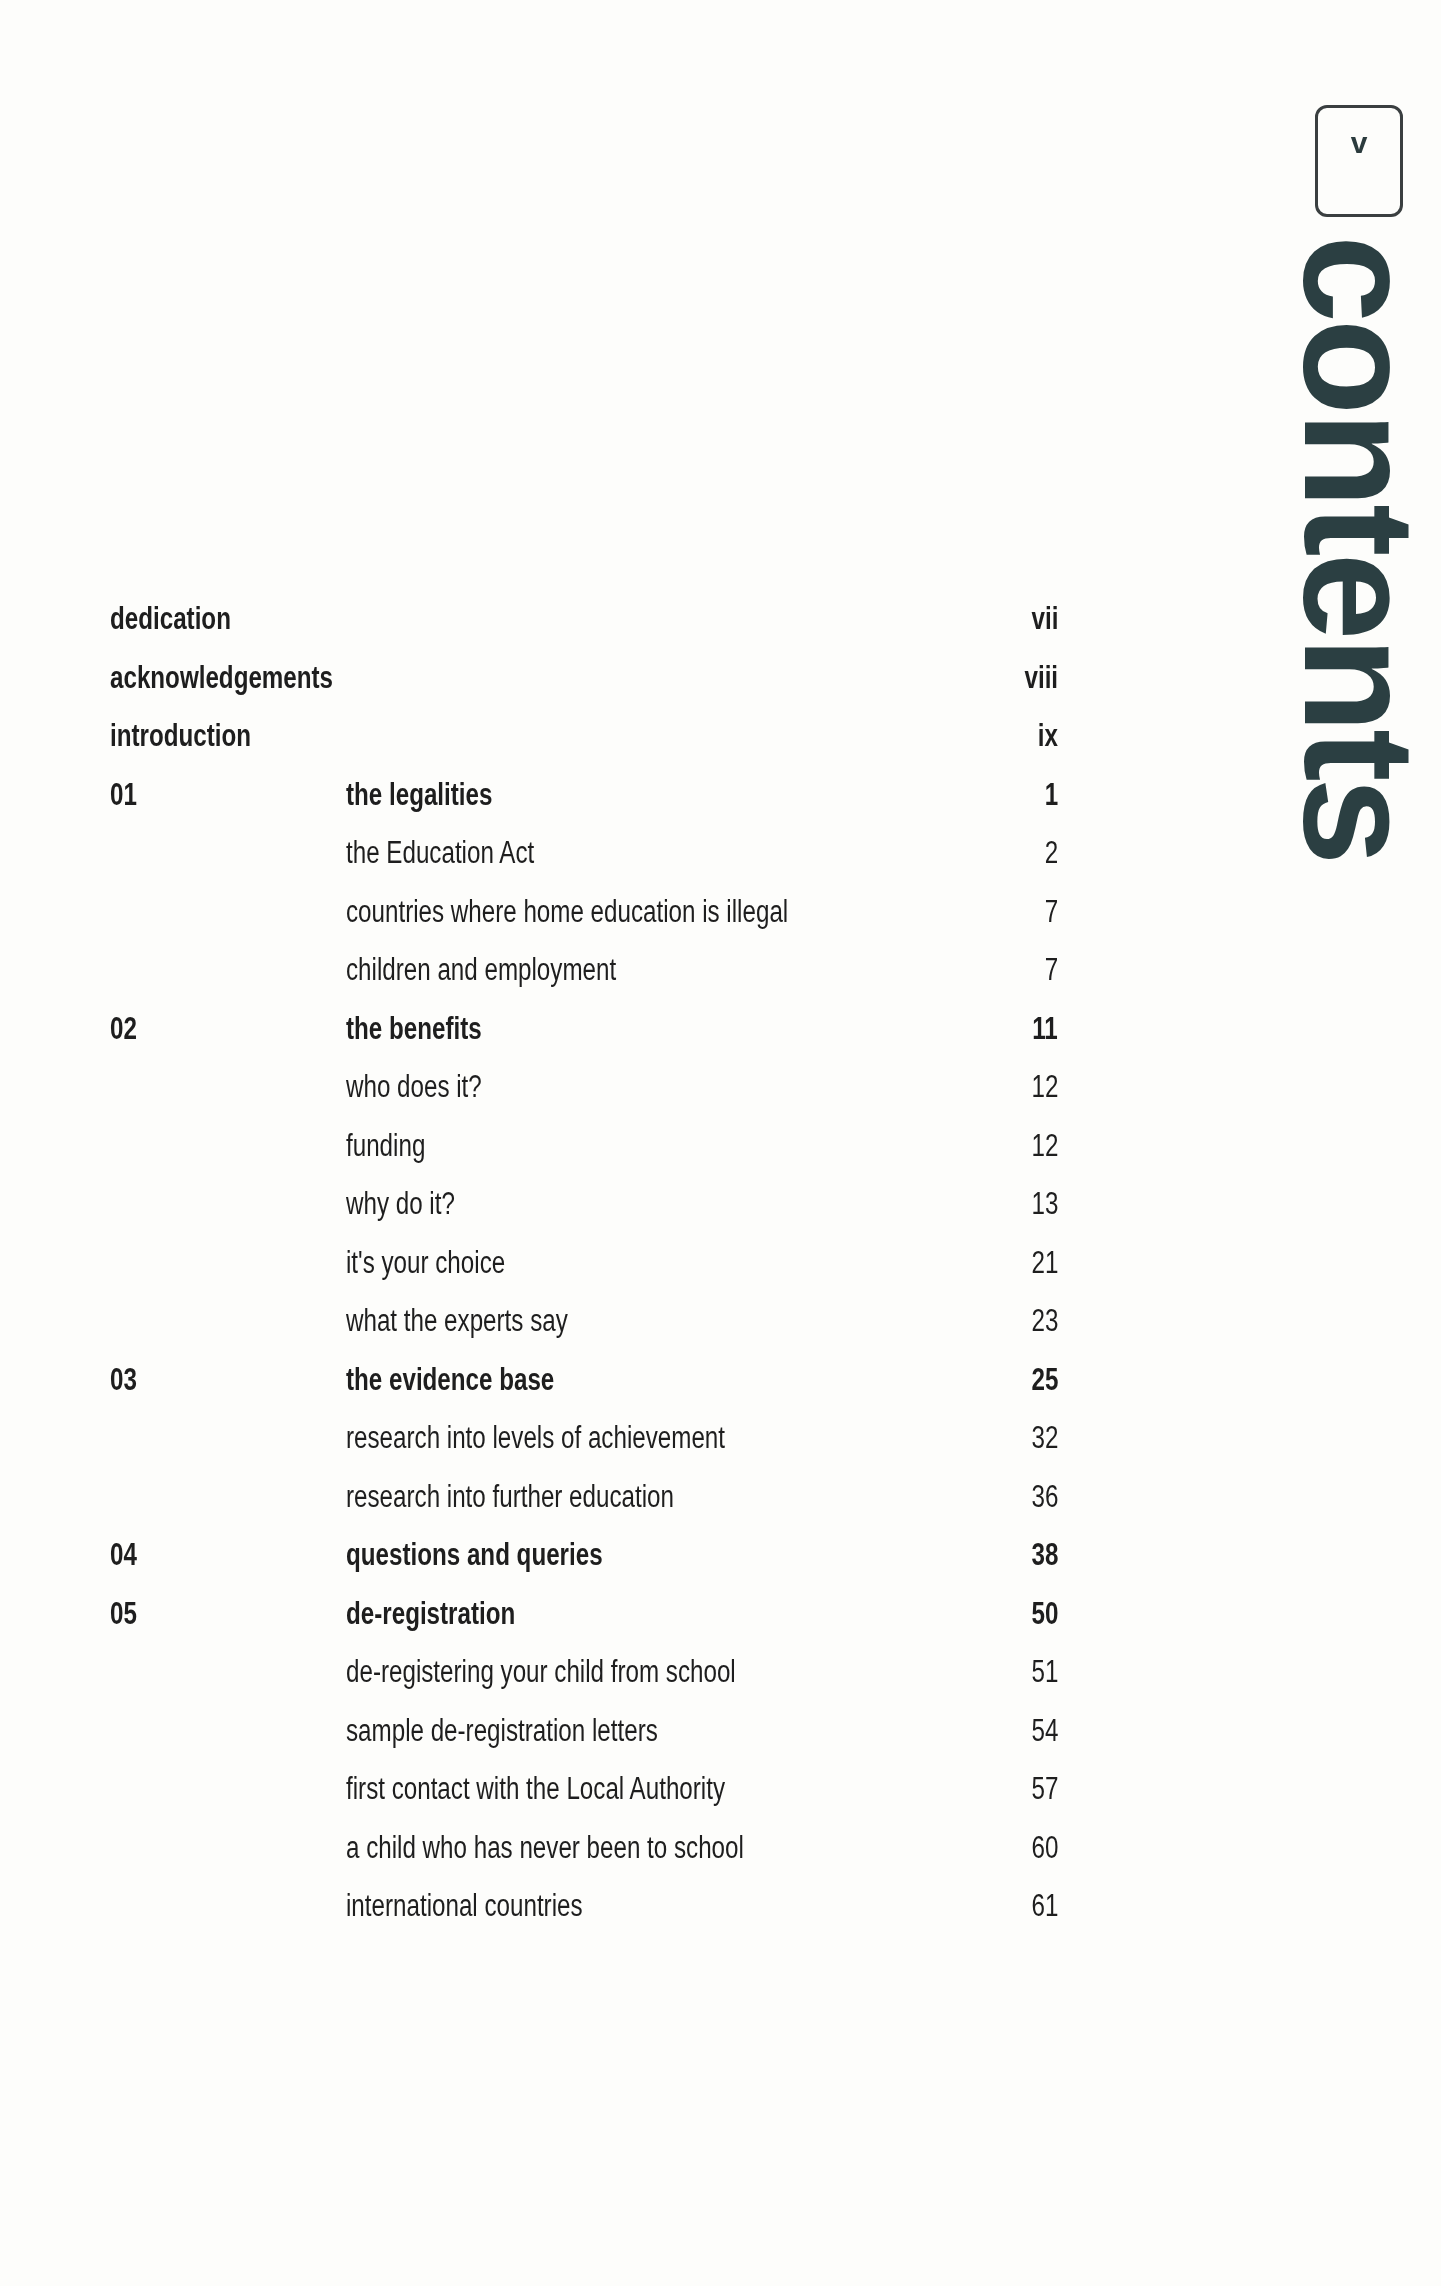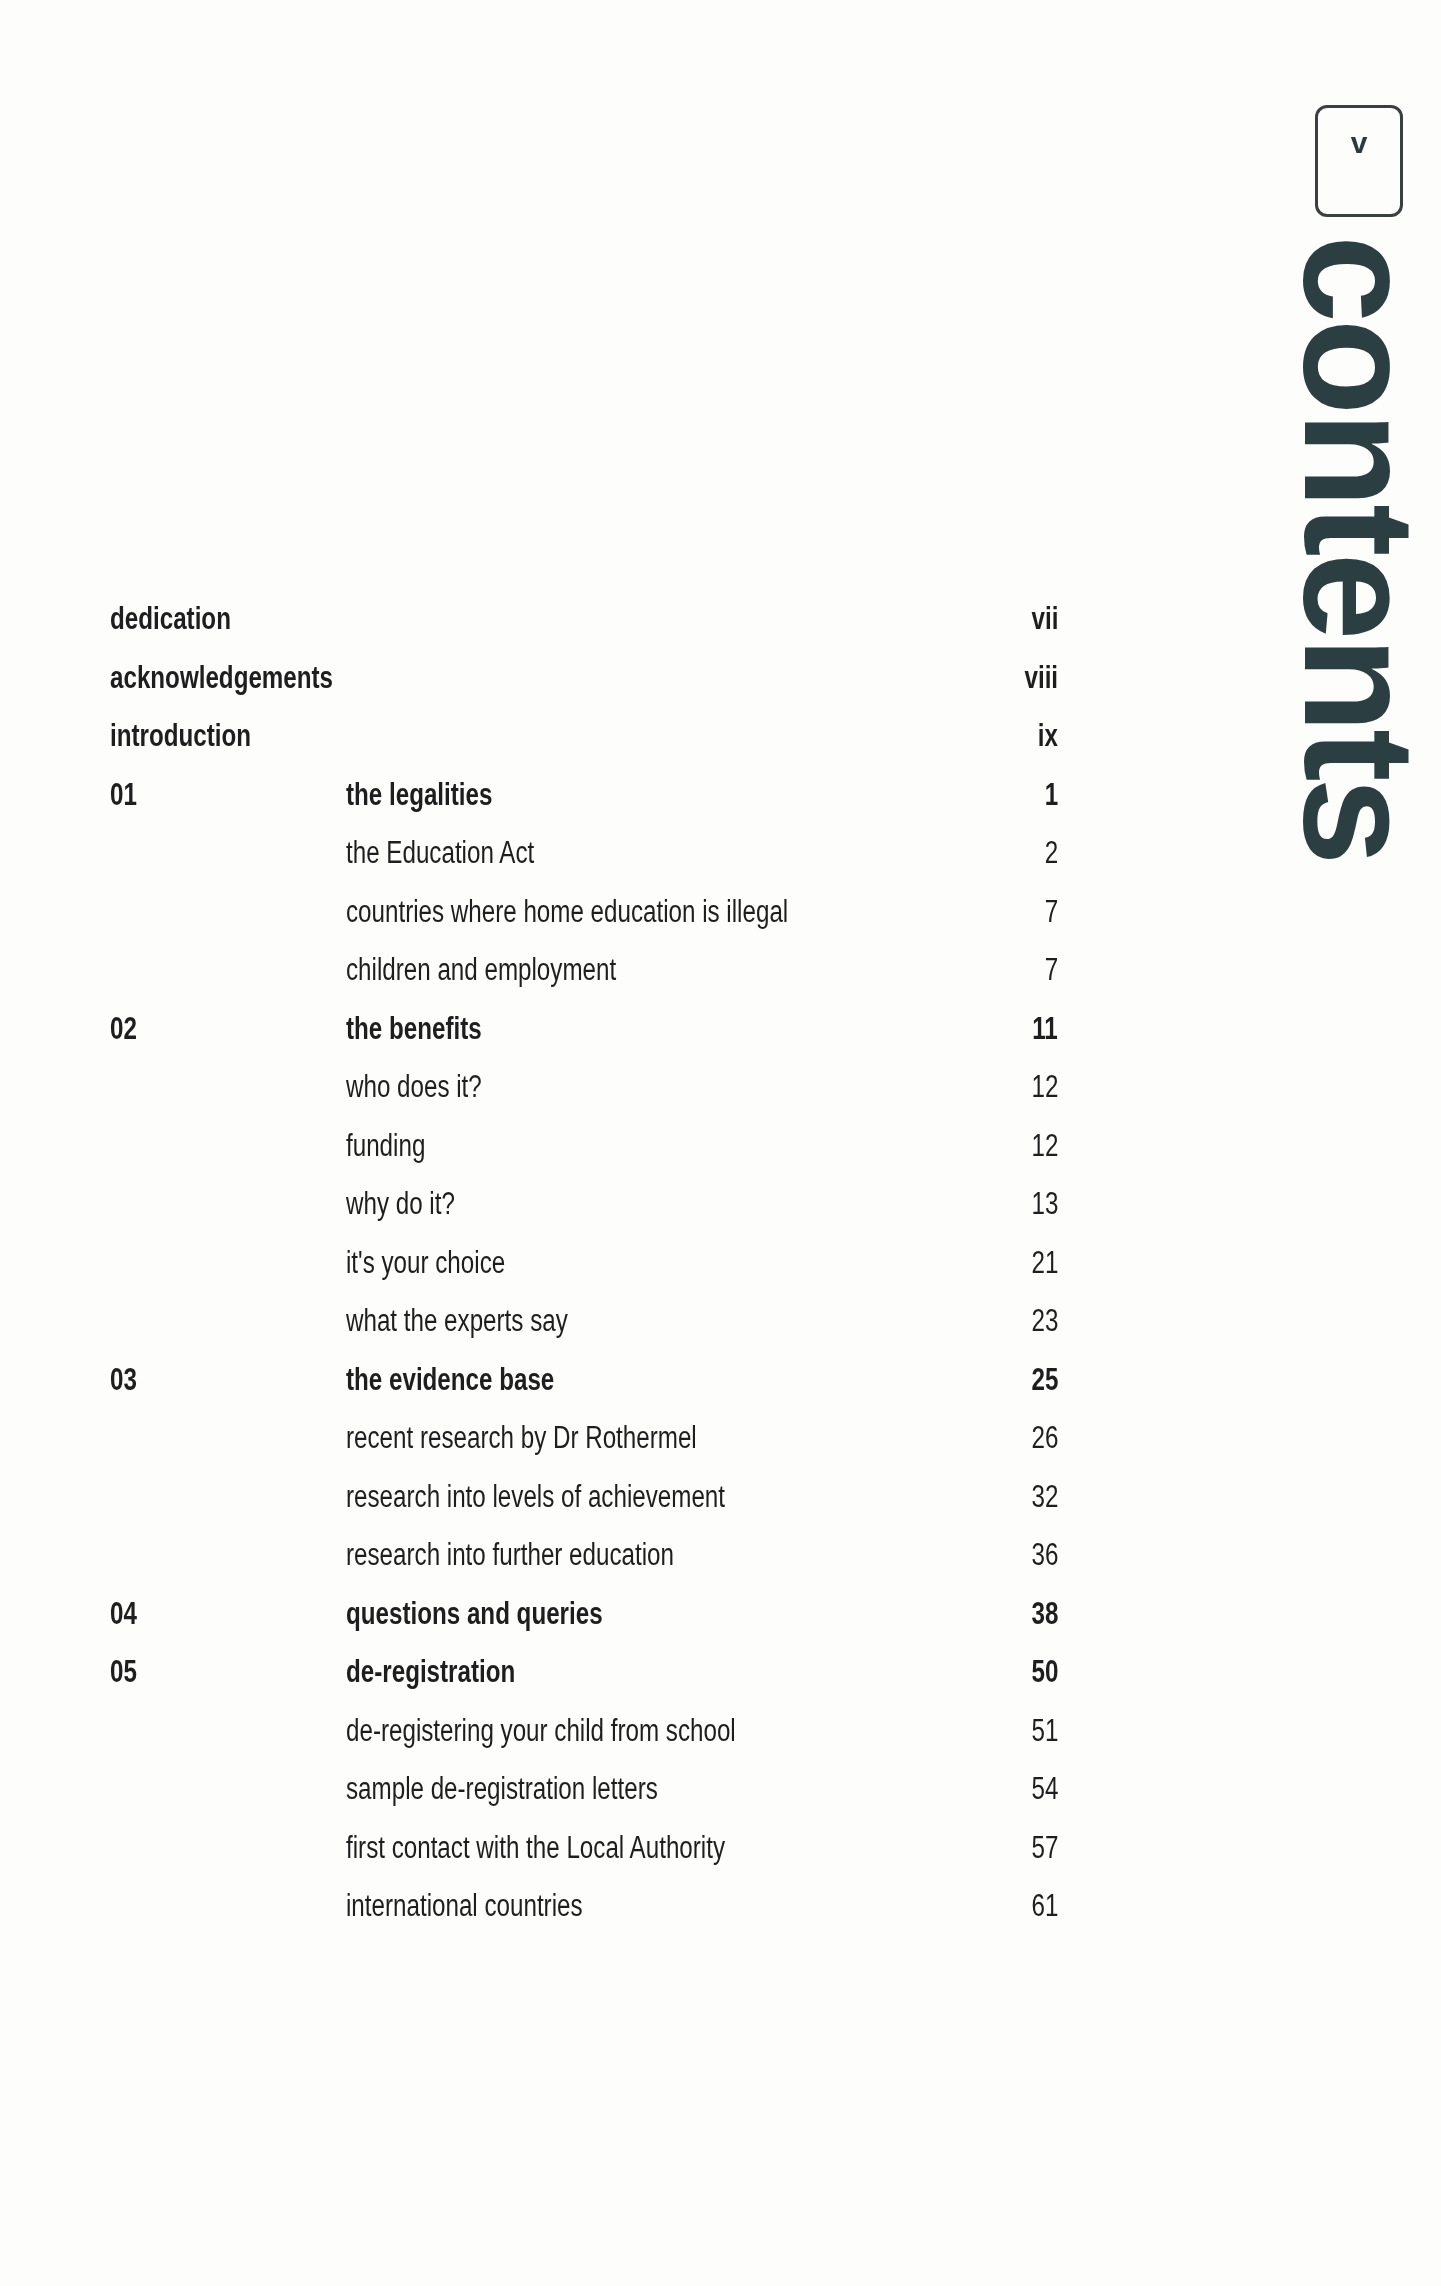--- a/index.html
+++ b/index.html
@@ -168,24 +168,20 @@
     <span class="title section">what the experts say</span>
     <span class="page">23</span>
   </div>
 
   <div class="row">
     <span class="num">03</span>
     <span class="title chapter">the evidence base</span>
     <span class="page bold">25</span>
   </div>
   <div class="row">
-    <span class="title section">recent research by Dr Rothermel</span>
-    <span class="page">26</span>
-  </div>
-  <div class="row">
     <span class="title section">research into levels of achievement</span>
     <span class="page">32</span>
   </div>
   <div class="row">
     <span class="title section">research into further education</span>
     <span class="page">36</span>
   </div>
 
   <div class="row">
     <span class="num">04</span>
@@ -204,16 +200,20 @@
   </div>
   <div class="row">
     <span class="title section">sample de-registration letters</span>
     <span class="page">54</span>
   </div>
   <div class="row">
     <span class="title section">first contact with the Local Authority</span>
     <span class="page">57</span>
   </div>
   <div class="row">
+    <span class="title section">a child who has never been to school</span>
+    <span class="page">60</span>
+  </div>
+  <div class="row">
     <span class="title section">international countries</span>
     <span class="page">61</span>
   </div>
 </div>
 
 </body></html>

